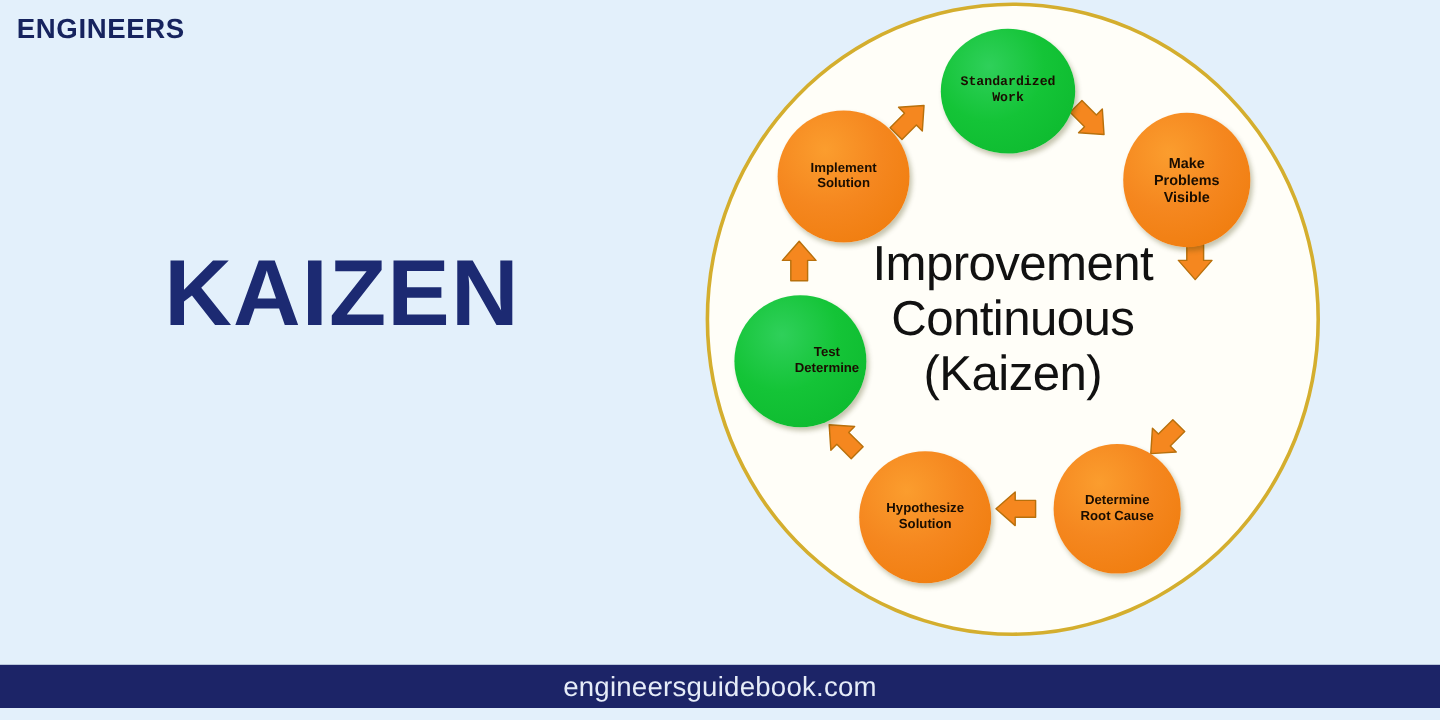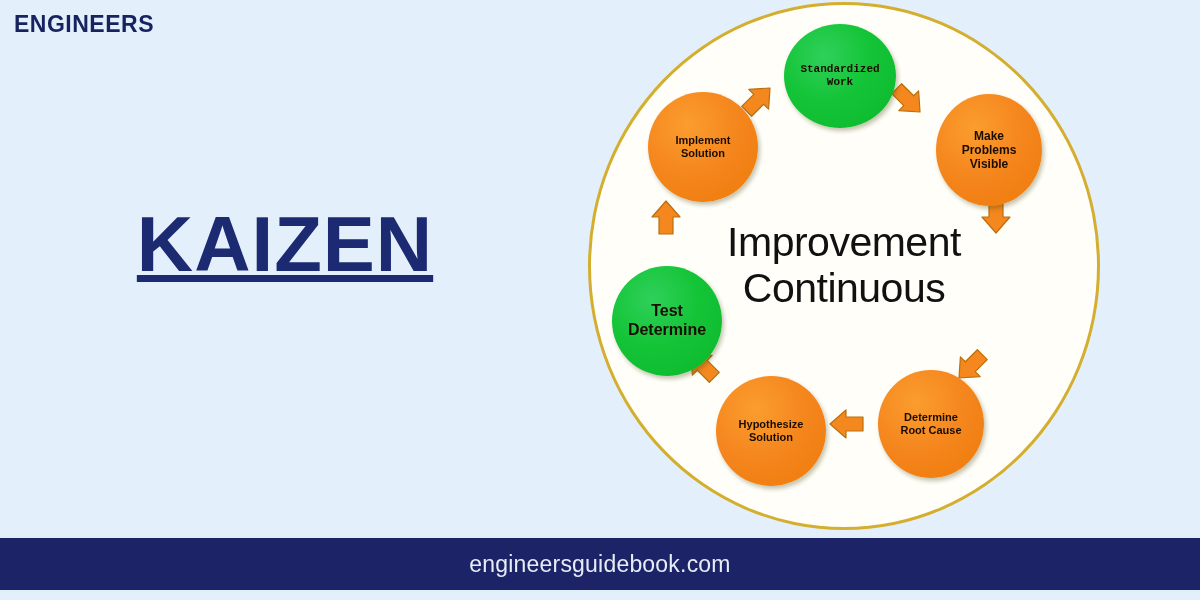--- a/index.html
+++ b/index.html
@@ -43,21 +43,20 @@
     position: absolute;
     left: 0;
     top: 205px;
     width: 570px;
     text-align: center;
     font-size: 78px;
     font-weight: bold;
     color: #1c2a72;
     letter-spacing: 1px;
     line-height: 1;
-    text-decoration: underline;
   }
 
   
   #diagram {
     position: absolute;
     left: 588px;
     top: 2px;
     width: 512px;
     height: 528px;
   }
@@ -107,21 +106,21 @@
     background: radial-gradient(circle at 36% 30%, #fb9d2e 0%, #f5871f 45%, #ee7908 100%);
   }
   .node span { display: block; padding: 0 6px; }
 
   
   #node-standardized-work { left: 196px; top: 22px;  width: 112px; height: 104px; font-size: 11px; font-family: Liberation Mono, monospace; }
   #node-make-problems-visible { left: 348px; top: 92px; width: 106px; height: 112px; font-size: 12px; }
   #node-develop-countermeasure { left: 379px; top: 250px; width: 108px; height: 110px; font-size: 9.5px; }
   #node-determine-root-cause { left: 290px; top: 368px; width: 106px; height: 108px; font-size: 11px; }
   #node-hypothesize-solution { left: 128px; top: 374px; width: 110px; height: 110px; font-size: 11px; }
-  #node-test-hypothesis { left: 24px;  top: 264px; width: 110px; height: 110px; font-size: 16px; }
+  #node-test-hypothesis { left: 24px;  top: 244px; width: 110px; height: 110px; font-size: 11px; justify-content: flex-end; }
   #node-implement-solution { left: 60px;  top: 90px;  width: 110px; height: 110px; font-size: 11px; }
 
   
   .arrow {
     position: absolute;
     width: 40px;
     height: 40px;
   }
   #arrow-implement-to-standardized { left: 150px; top: 78px;  transform: rotate(45deg); }
   #arrow-standardized-to-make      { left: 300px; top: 78px;  transform: rotate(135deg); }
@@ -130,21 +129,21 @@
   #arrow-determine-to-hypothesize  { left: 239px; top: 402px; transform: rotate(270deg); }
   #arrow-hypothesize-to-test       { left: 95px;  top: 344px; transform: rotate(315deg); }
   #arrow-test-to-implement         { left: 58px;  top: 196px; transform: rotate(0deg); }
 
   
   #footer {
     position: absolute;
     left: 0;
     bottom: 10px;
     width: 1200px;
-    height: 52px;
+    height: 36px;
     background: #1c2467;
     display: flex;
     align-items: center;
     justify-content: center;
   }
   #footer-text {
     color: #e6ecf8;
     font-size: 23px;
     letter-spacing: 0.2px;
   }
@@ -158,20 +157,21 @@
 
 <div id="headline">KAIZEN</div>
 
 <div id="diagram">
 
   <div id="outer-ring"></div>
 
   <div id="center-text">
     <div>Improvement</div>
     <div>Continuous</div>
+    <div>(Kaizen)</div>
   </div>
 
   <div class="arrow" id="arrow-implement-to-standardized">
     <svg viewBox="0 0 40 40" width="40" height="40">
       <polygon points="20,3 34,19 27,19 27,36 13,36 13,19 6,19" fill="#f5871f" stroke="#b8700c" stroke-width="1.2" stroke-linejoin="round"></polygon>
     </svg>
   </div>
   <div class="arrow" id="arrow-standardized-to-make">
     <svg viewBox="0 0 40 40" width="40" height="40">
       <polygon points="20,3 34,19 27,19 27,36 13,36 13,19 6,19" fill="#f5871f" stroke="#b8700c" stroke-width="1.2" stroke-linejoin="round"></polygon>

